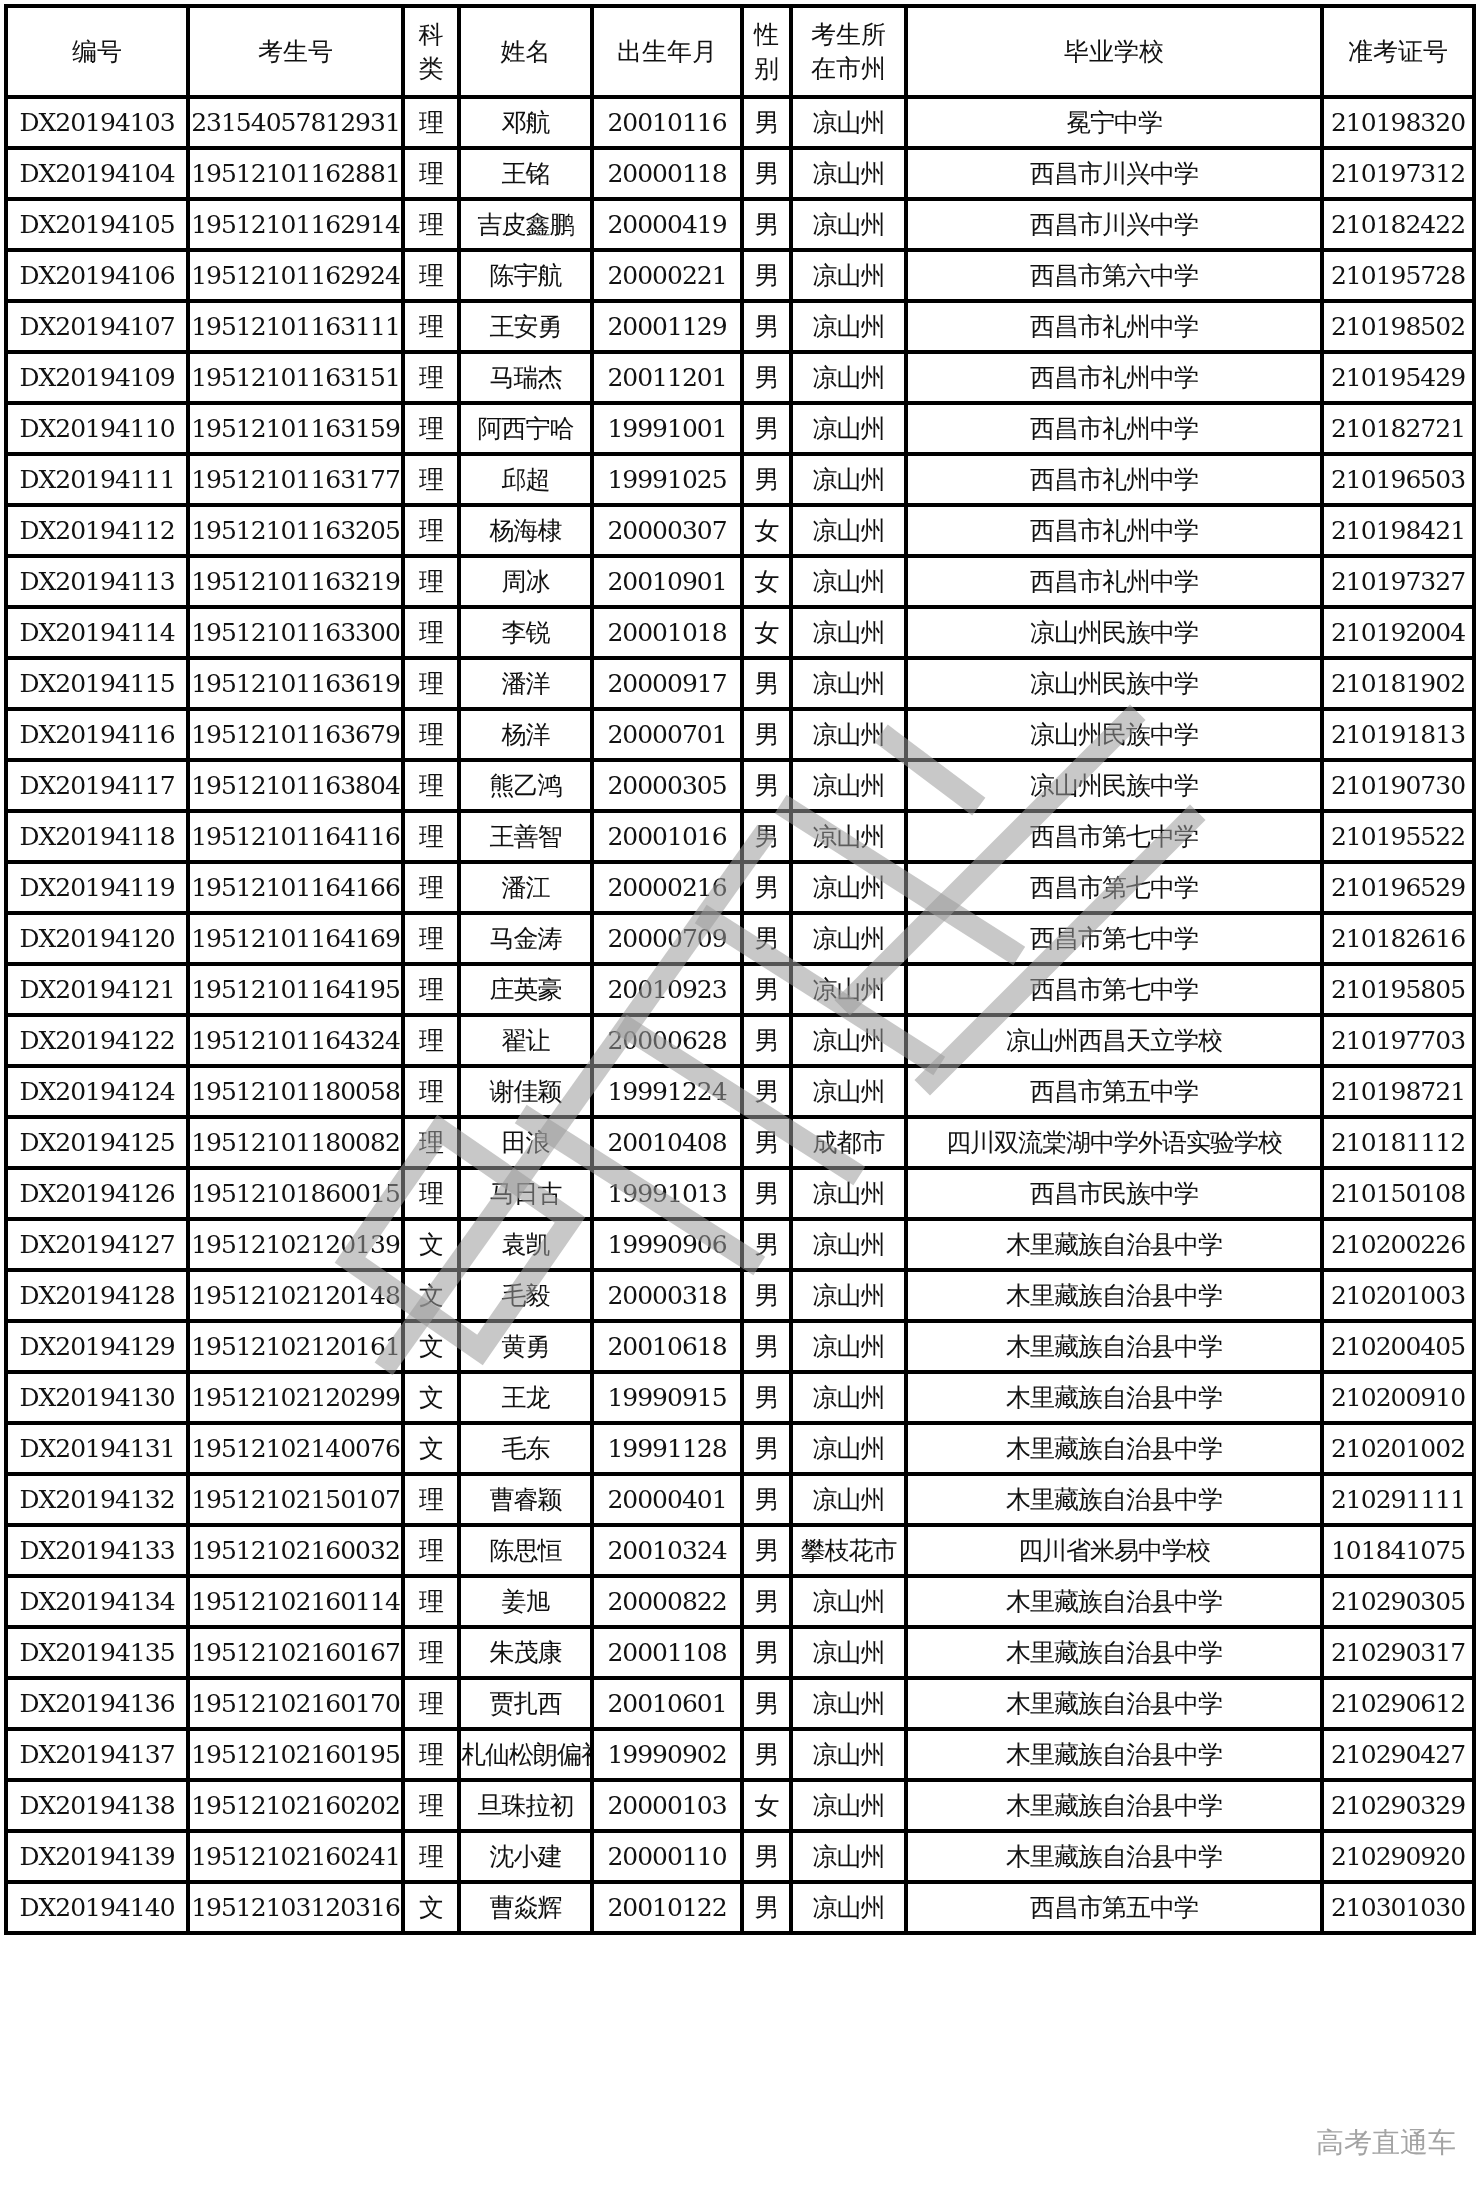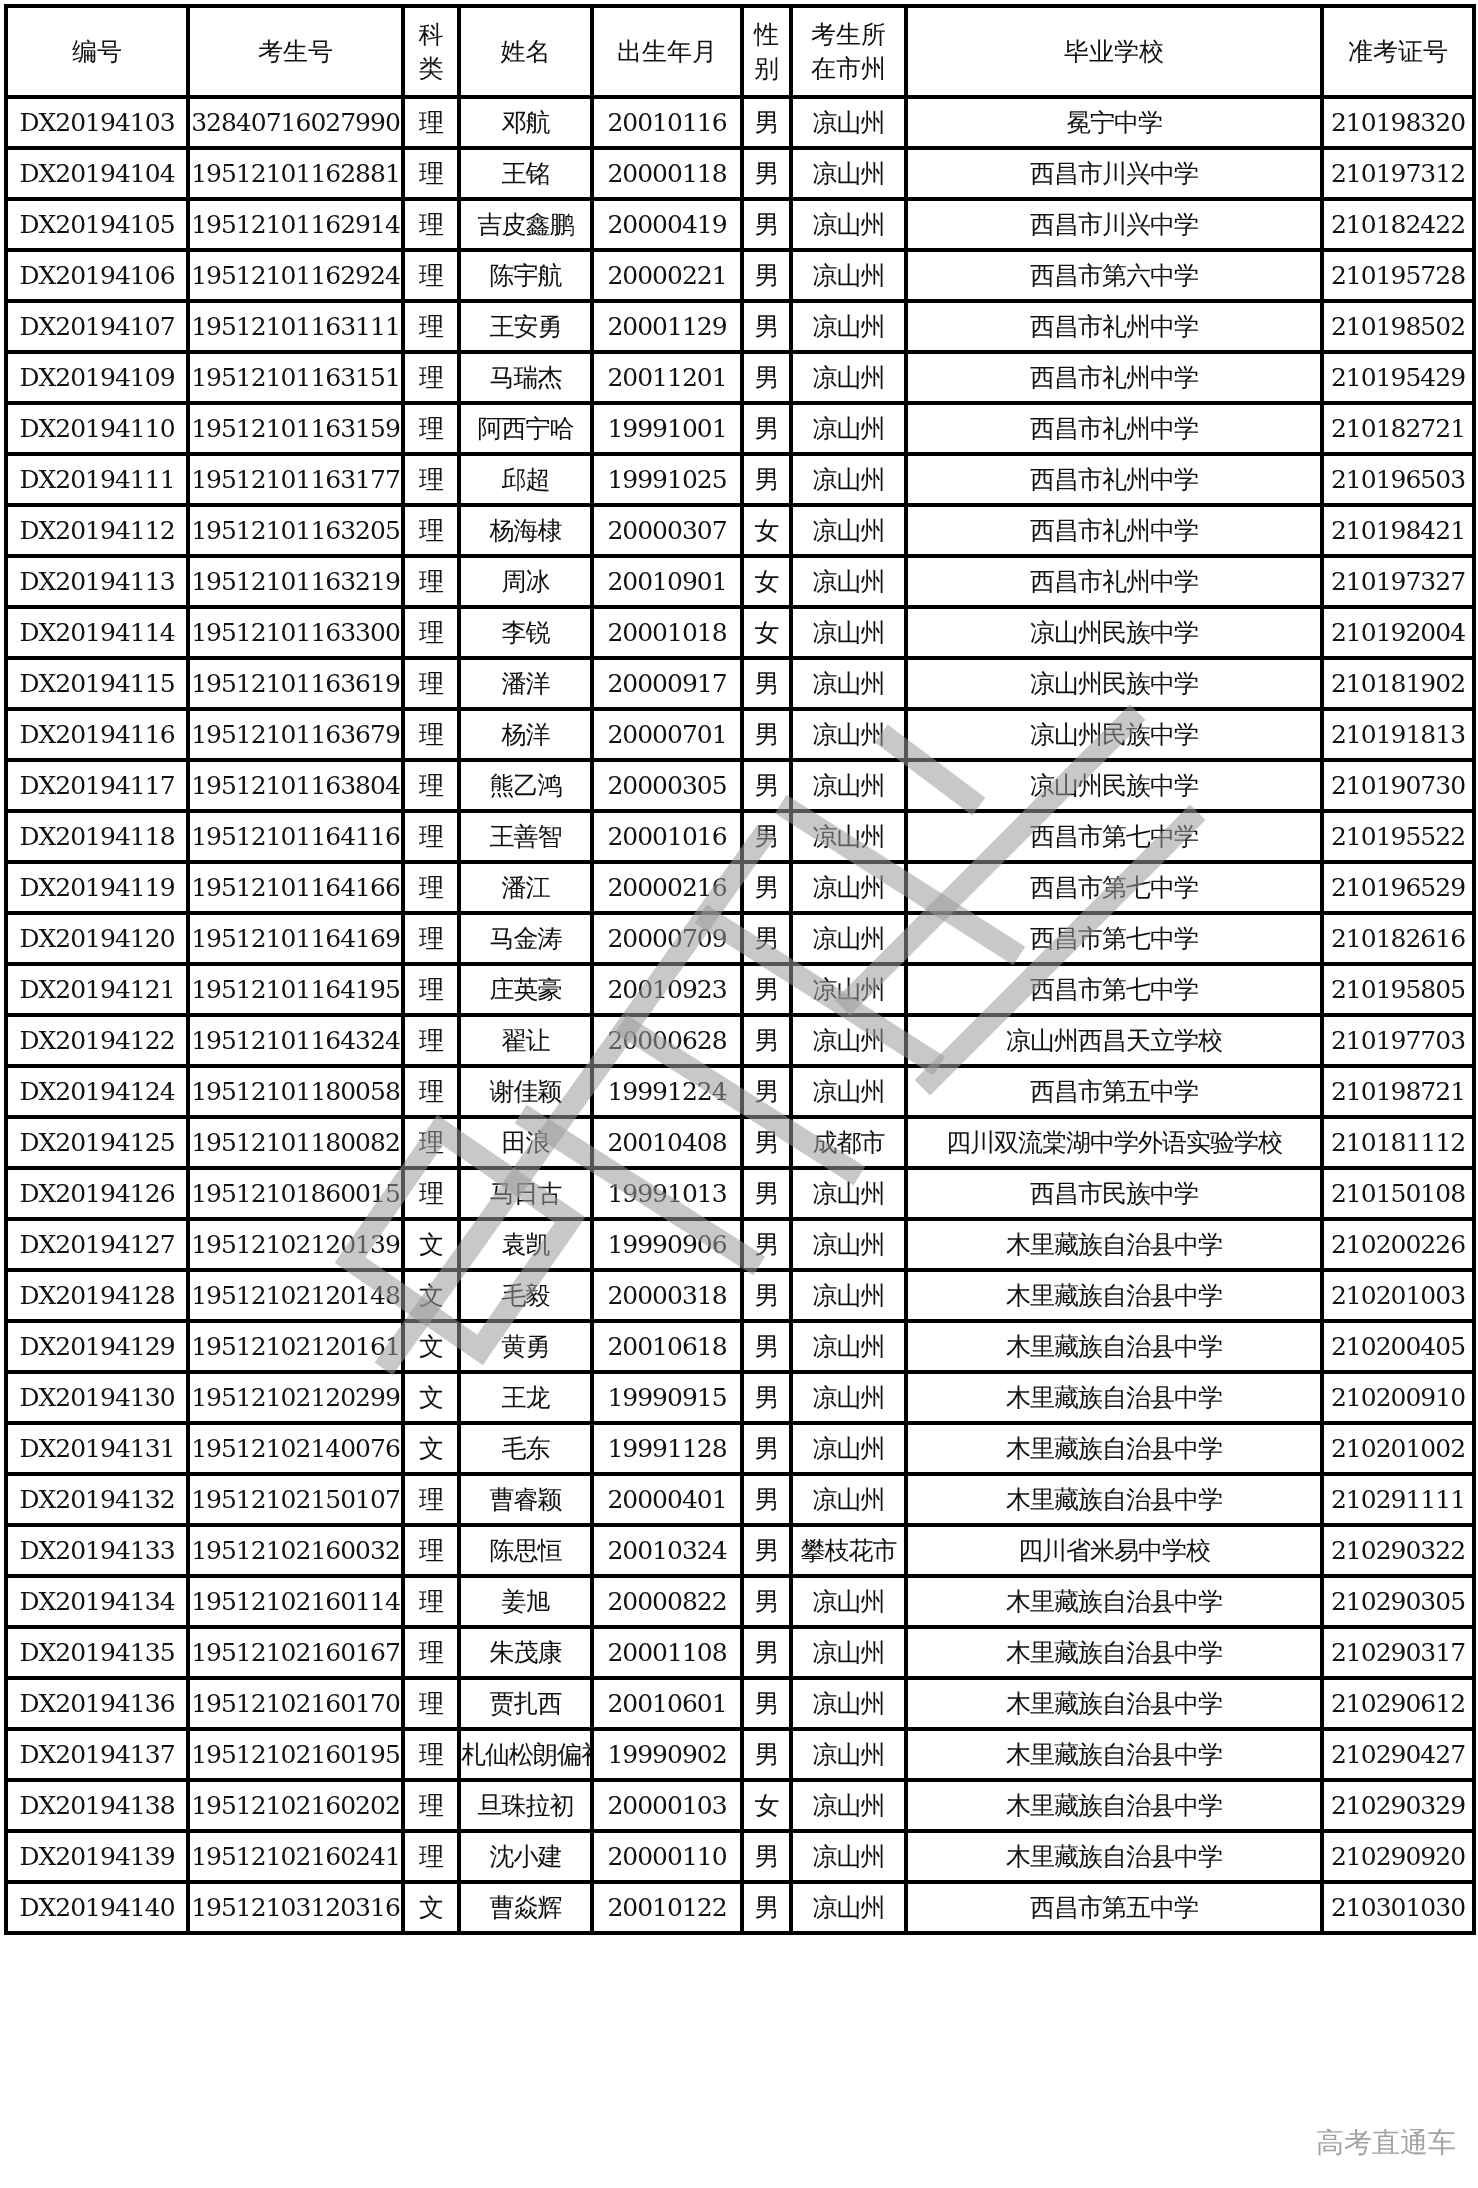--- a/index.html
+++ b/index.html
@@ -53,21 +53,21 @@
         <span>考生所</span><br>
         <span>在市州</span>
       </th>
       <th>毕业学校</th>
       <th>准考证号</th>
     </tr>
   </thead>
   <tbody id="roster-body">
       <tr>
         <td>DX20194103</td>
-        <td>32840716027990</td>
+        <td>23154057812931</td>
         <td class="cjk">理</td>
         <td class="cjk">邓航</td>
         <td>20010116</td>
         <td class="cjk">男</td>
         <td class="cjk">凉山州</td>
         <td class="school cjk">冕宁中学</td>
         <td>210198320</td>
       </tr>
       <tr>
         <td>DX20194104</td>
@@ -368,21 +368,21 @@
       </tr>
       <tr>
         <td>DX20194133</td>
         <td>19512102160032</td>
         <td class="cjk">理</td>
         <td class="cjk">陈思恒</td>
         <td>20010324</td>
         <td class="cjk">男</td>
         <td class="cjk">攀枝花市</td>
         <td class="school cjk">四川省米易中学校</td>
-        <td>210290322</td>
+        <td>101841075</td>
       </tr>
       <tr>
         <td>DX20194134</td>
         <td>19512102160114</td>
         <td class="cjk">理</td>
         <td class="cjk">姜旭</td>
         <td>20000822</td>
         <td class="cjk">男</td>
         <td class="cjk">凉山州</td>
         <td class="school cjk">木里藏族自治县中学</td>

